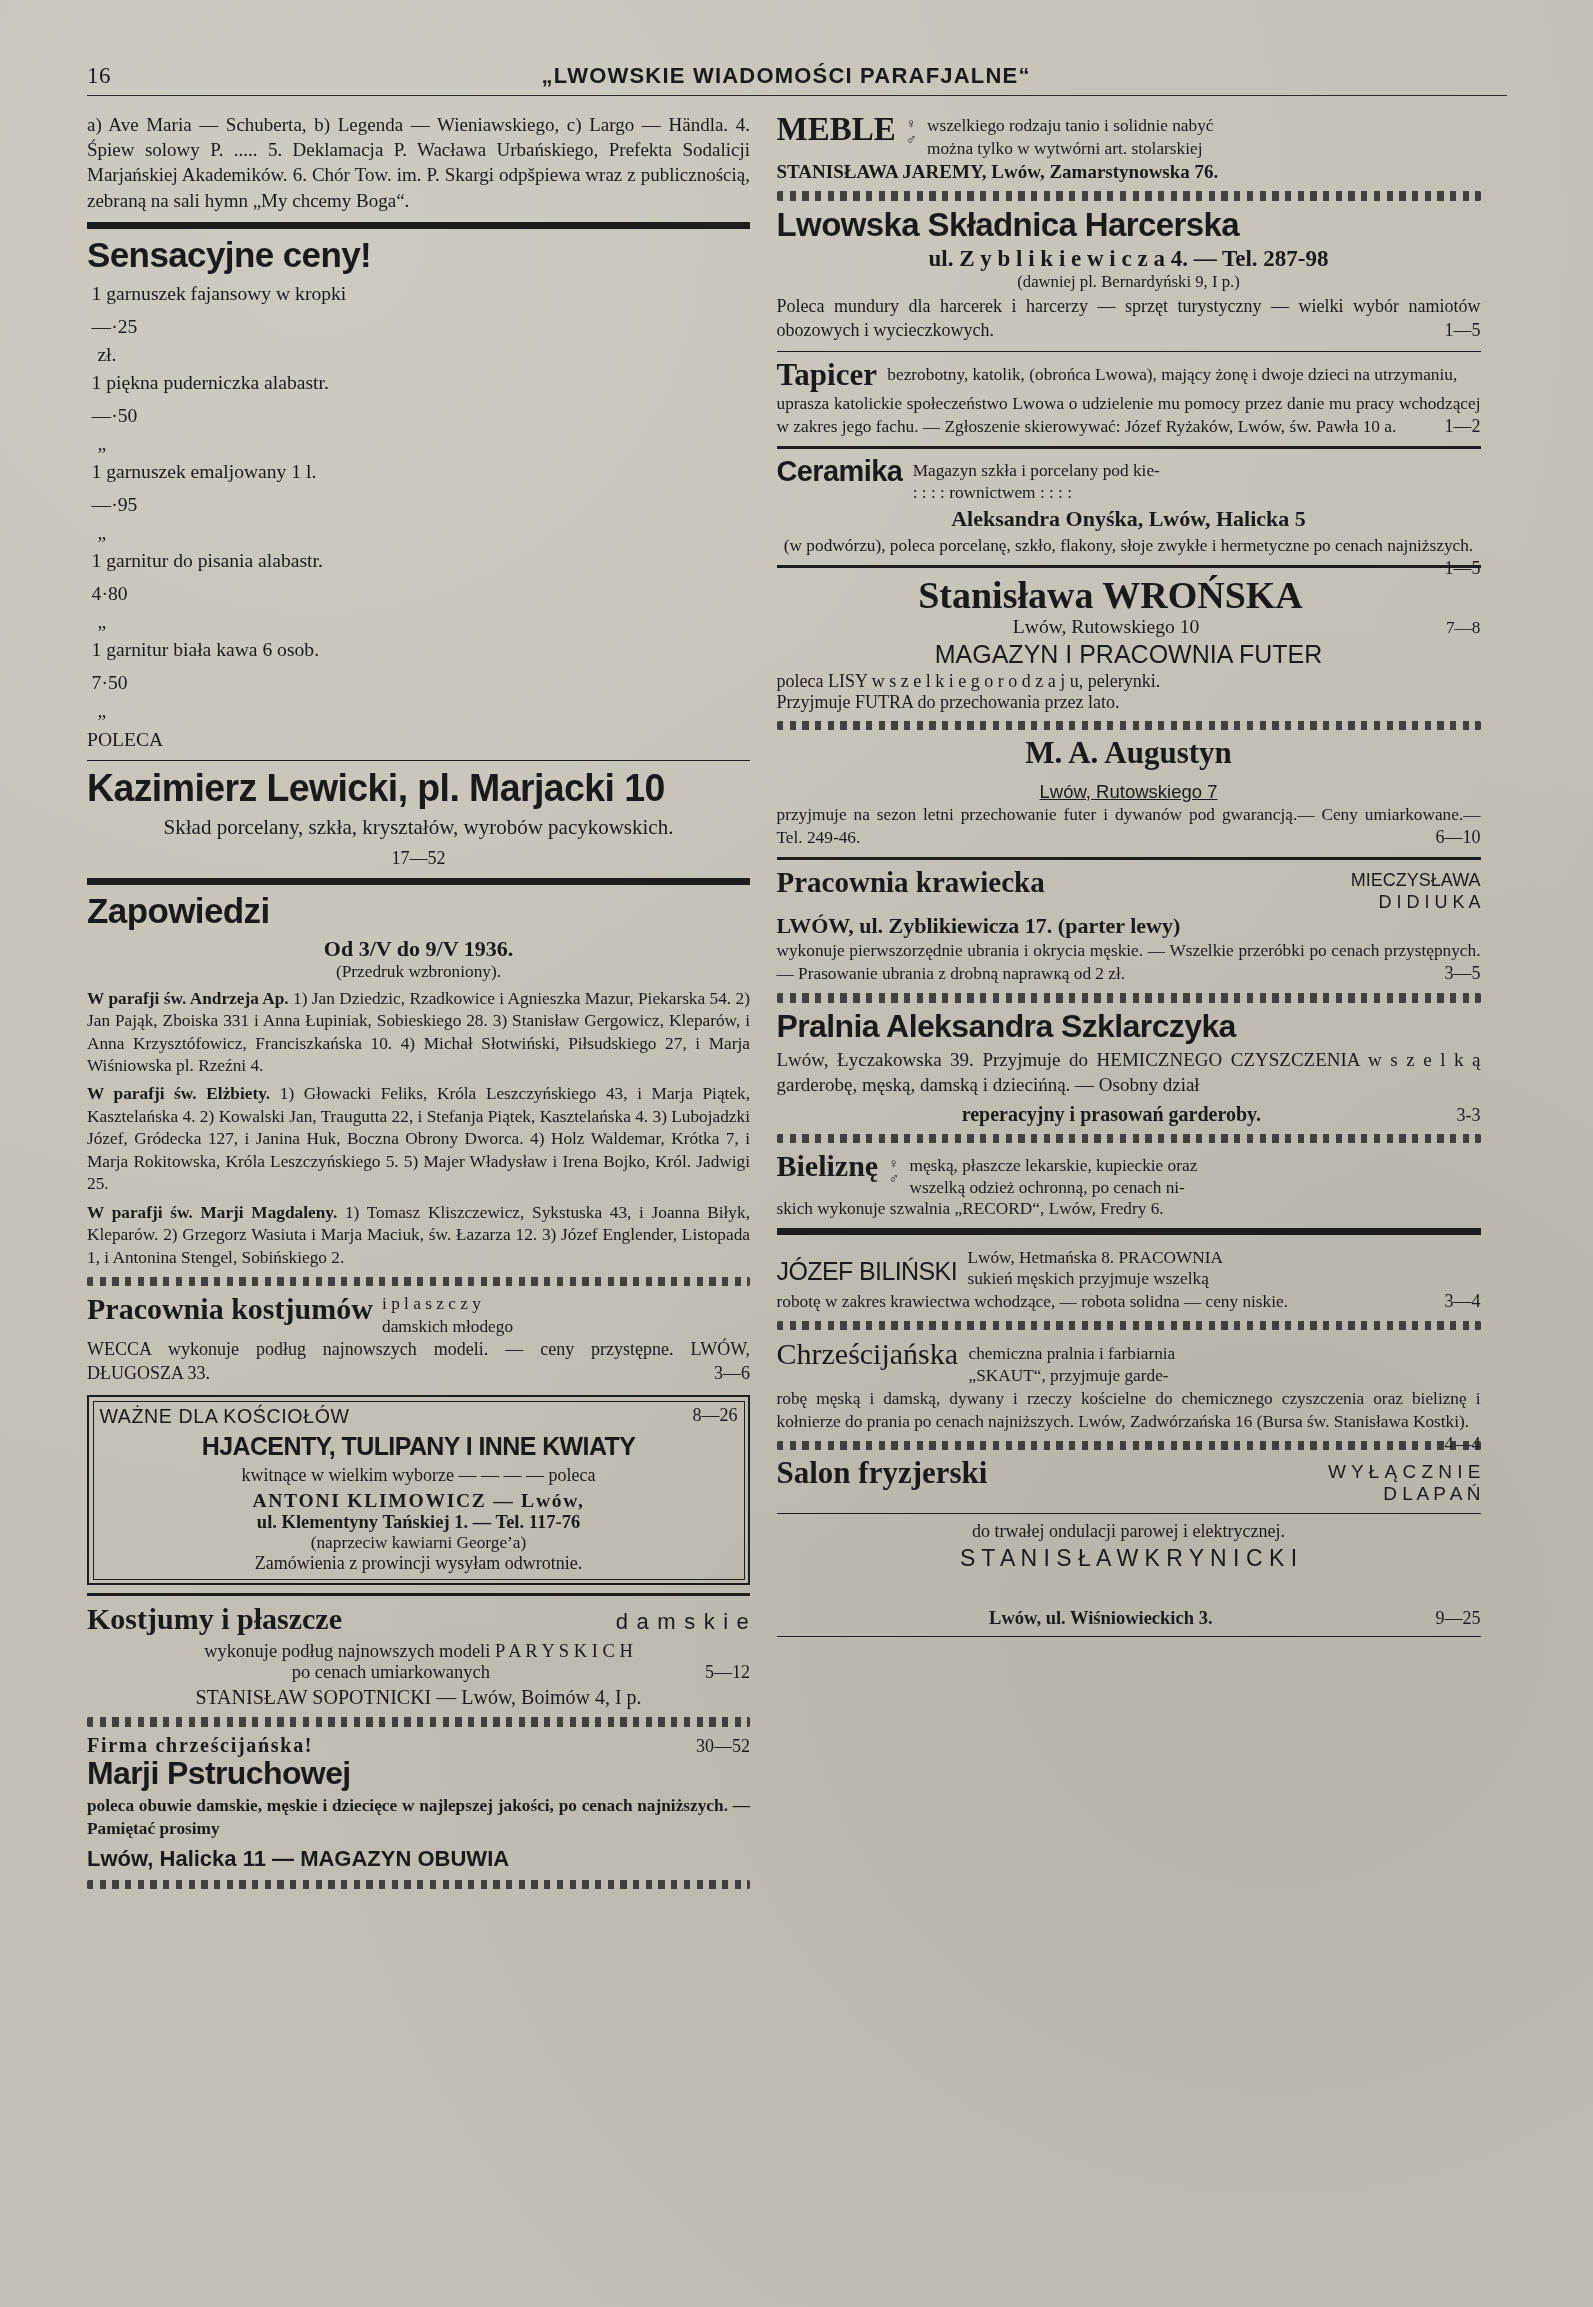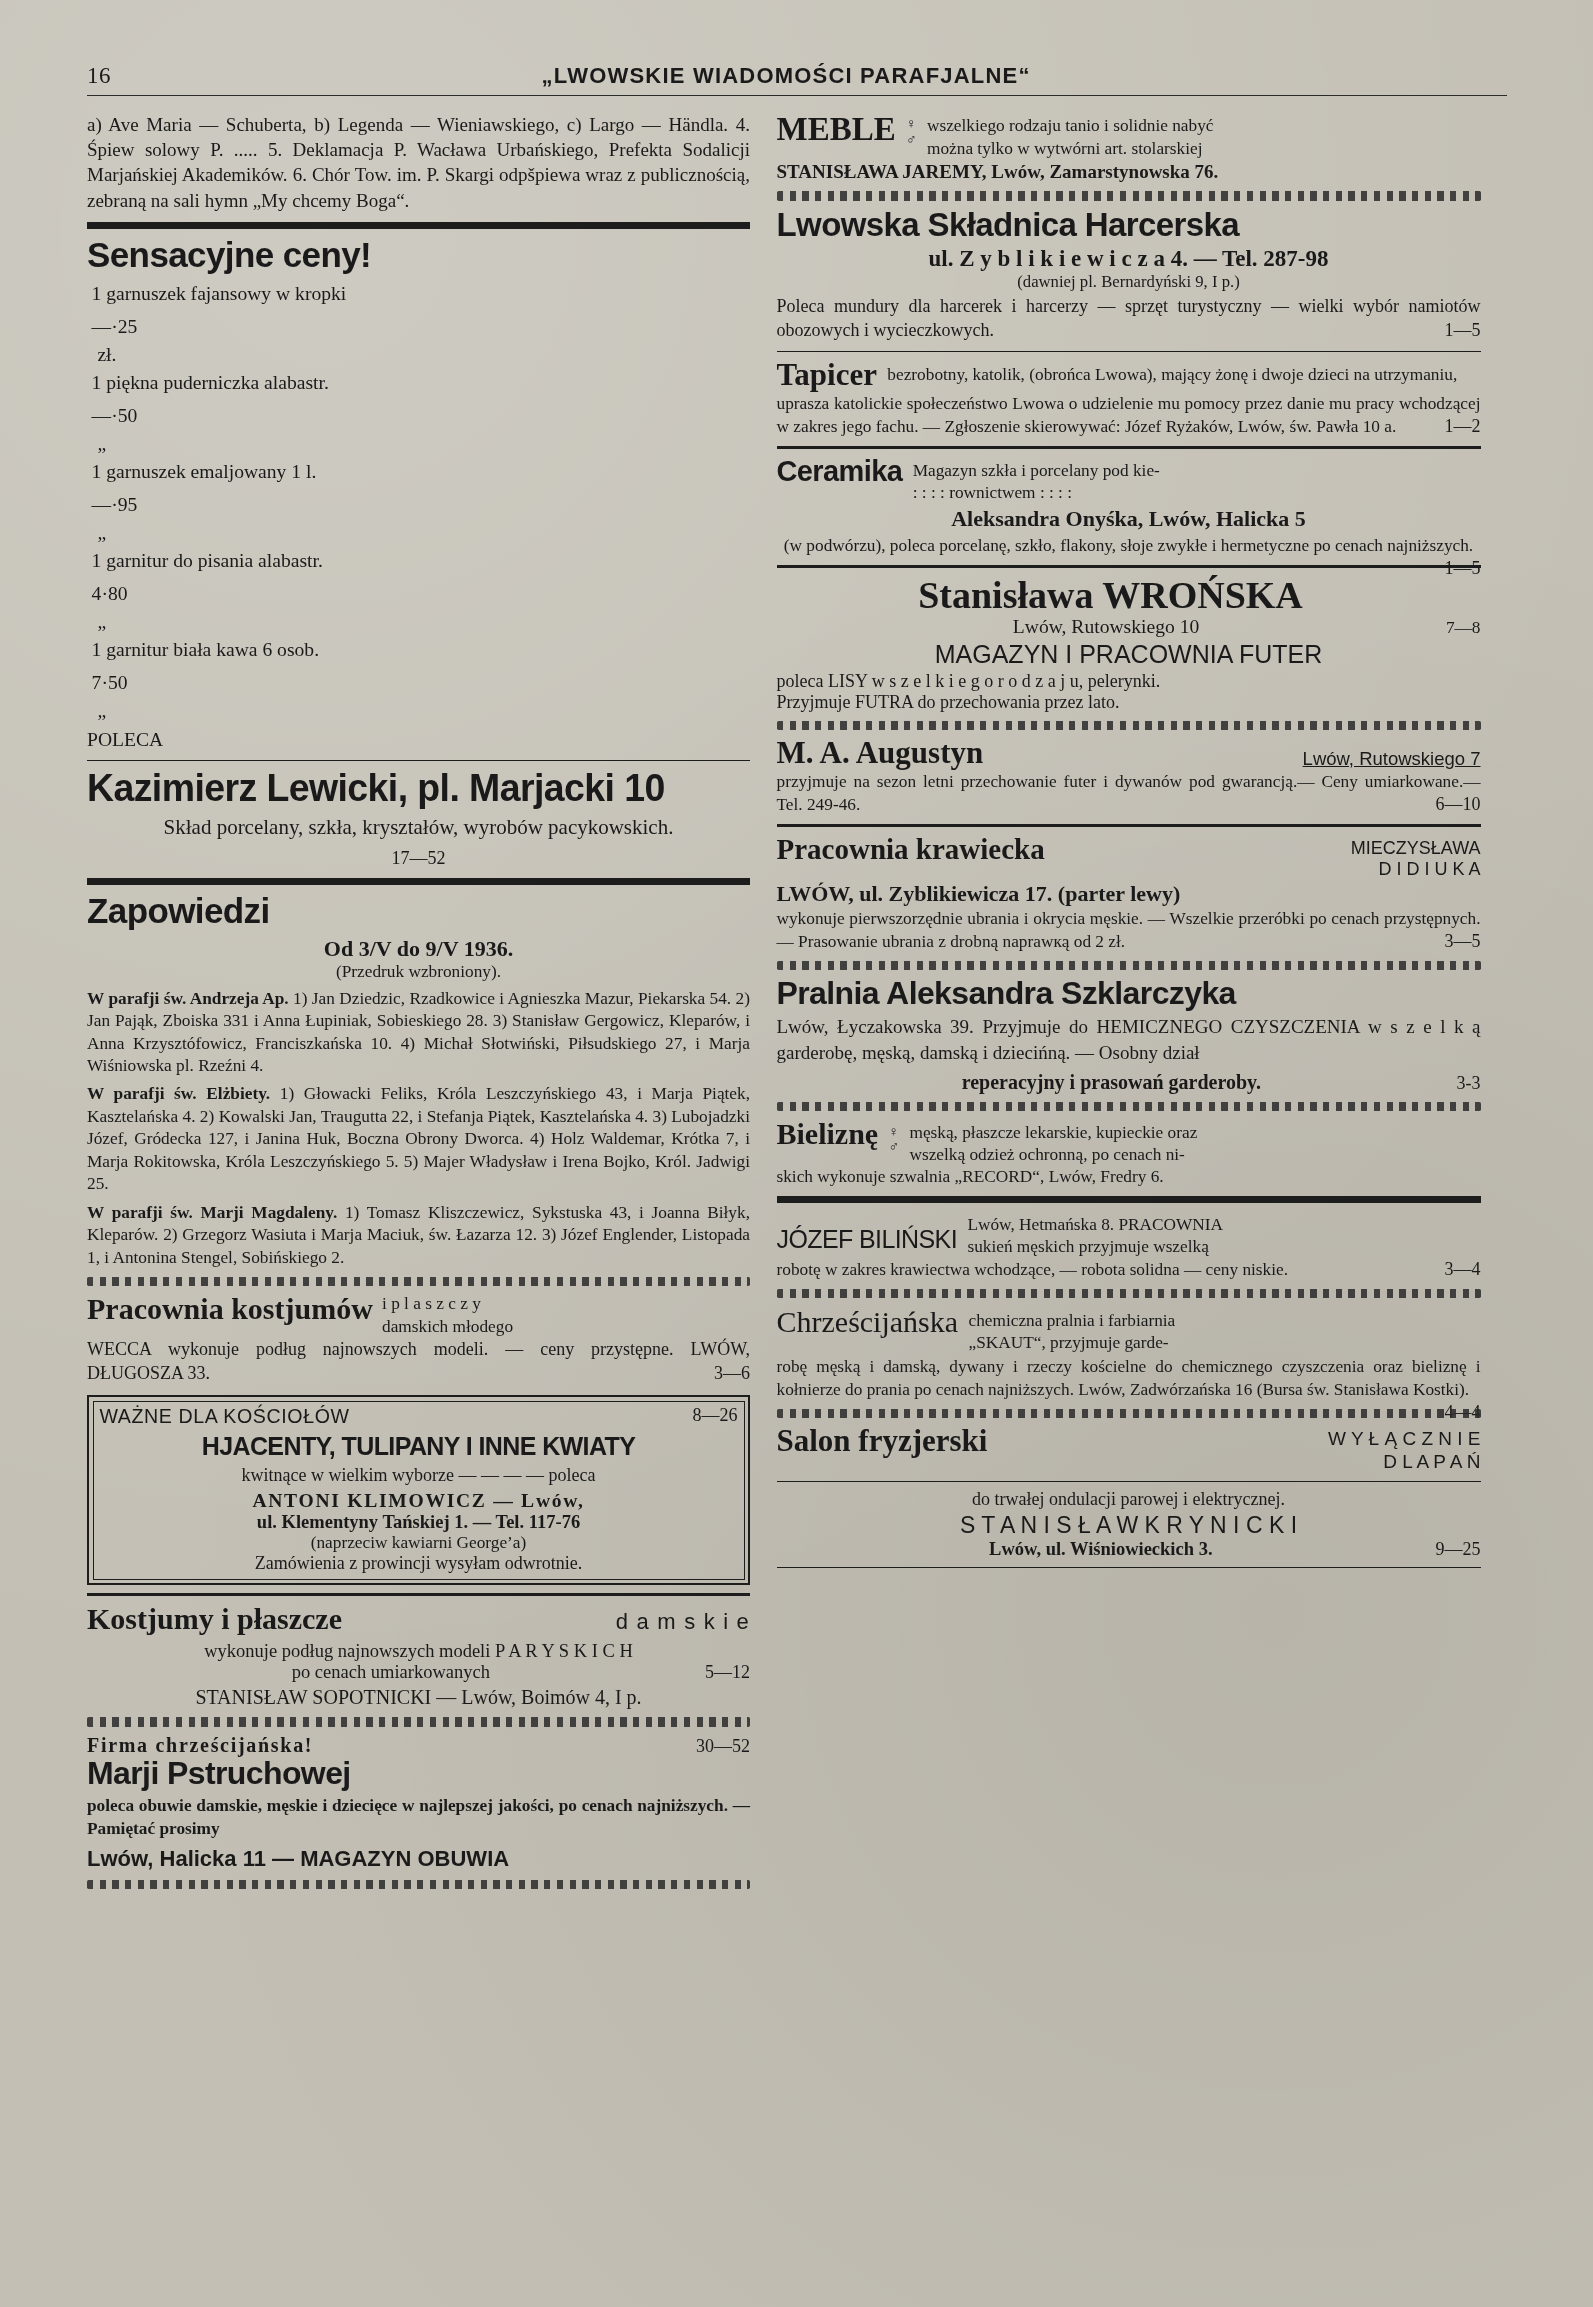--- a/index.html
+++ b/index.html
@@ -324,21 +324,21 @@
           <div style="font-size:17.3px;">7—8</div>
         </div>
         <div class="sans center" style="font-size:25px;margin-top:2.3px;">MAGAZYN I PRACOWNIA FUTER</div>
         <div style="font-size:18px;margin-top:2.3px;">poleca LISY w s z e l k i e g o  r o d z a j u, pelerynki.</div>
         <div style="font-size:18px;">Przyjmuje FUTRA do przechowania przez lato.</div>
       </div>
 
       <div class="wave"></div>
 
       <div class="ad">
-        <div class="two" style="align-items:flex-end;">
+        <div class="two" style="align-items:center;flex-direction:column;">
           <div class="serifbig" style="font-size:31px;">M. A. Augustyn</div>
           <div class="grow sans ul" style="font-size:18.5px;text-align:right;">Lwów, Rutowskiego 7</div>
         </div>
         <div class="p" style="font-size:17.3px;">
           <span>przyjmuje na sezon letni przechowanie futer i dywanów pod gwarancją.— Ceny umiarkowane.— Tel. 249-46.</span>
           <span class="ref">6—10</span>
         </div>
       </div>
 
       <div class="rule-med"></div>
@@ -423,21 +423,21 @@
         <div class="two" style="align-items:flex-start;">
           <div class="serifbig" style="font-size:31px;">Salon fryzjerski</div>
           <div class="grow sans" style="font-size:19px;line-height:1.2;text-align:right;padding-top:3.5px;">
             <div>W Y Ł Ą C Z N I E</div>
             <div>D L A  P A Ń</div>
           </div>
         </div>
         <div class="rule-thin"></div>
         <div class="center" style="font-size:18px;">do trwałej ondulacji parowej i elektrycznej.</div>
         <div class="sans center" style="font-size:23px;margin-top:2.3px;">S T A N I S Ł A W   K R Y N I C K I</div>
-        <div class="two" style="align-items:baseline;">
+        <div class="two" style="align-items:baseline;margin-top:36px;">
           <div class="grow center b" style="font-size:18.5px;">Lwów, ul. Wiśniowieckich 3.</div>
           <div style="font-size:18px;">9—25</div>
         </div>
         <div class="rule-thin"></div>
       </div>
 
     </div>
   </div>
 </div>
 

